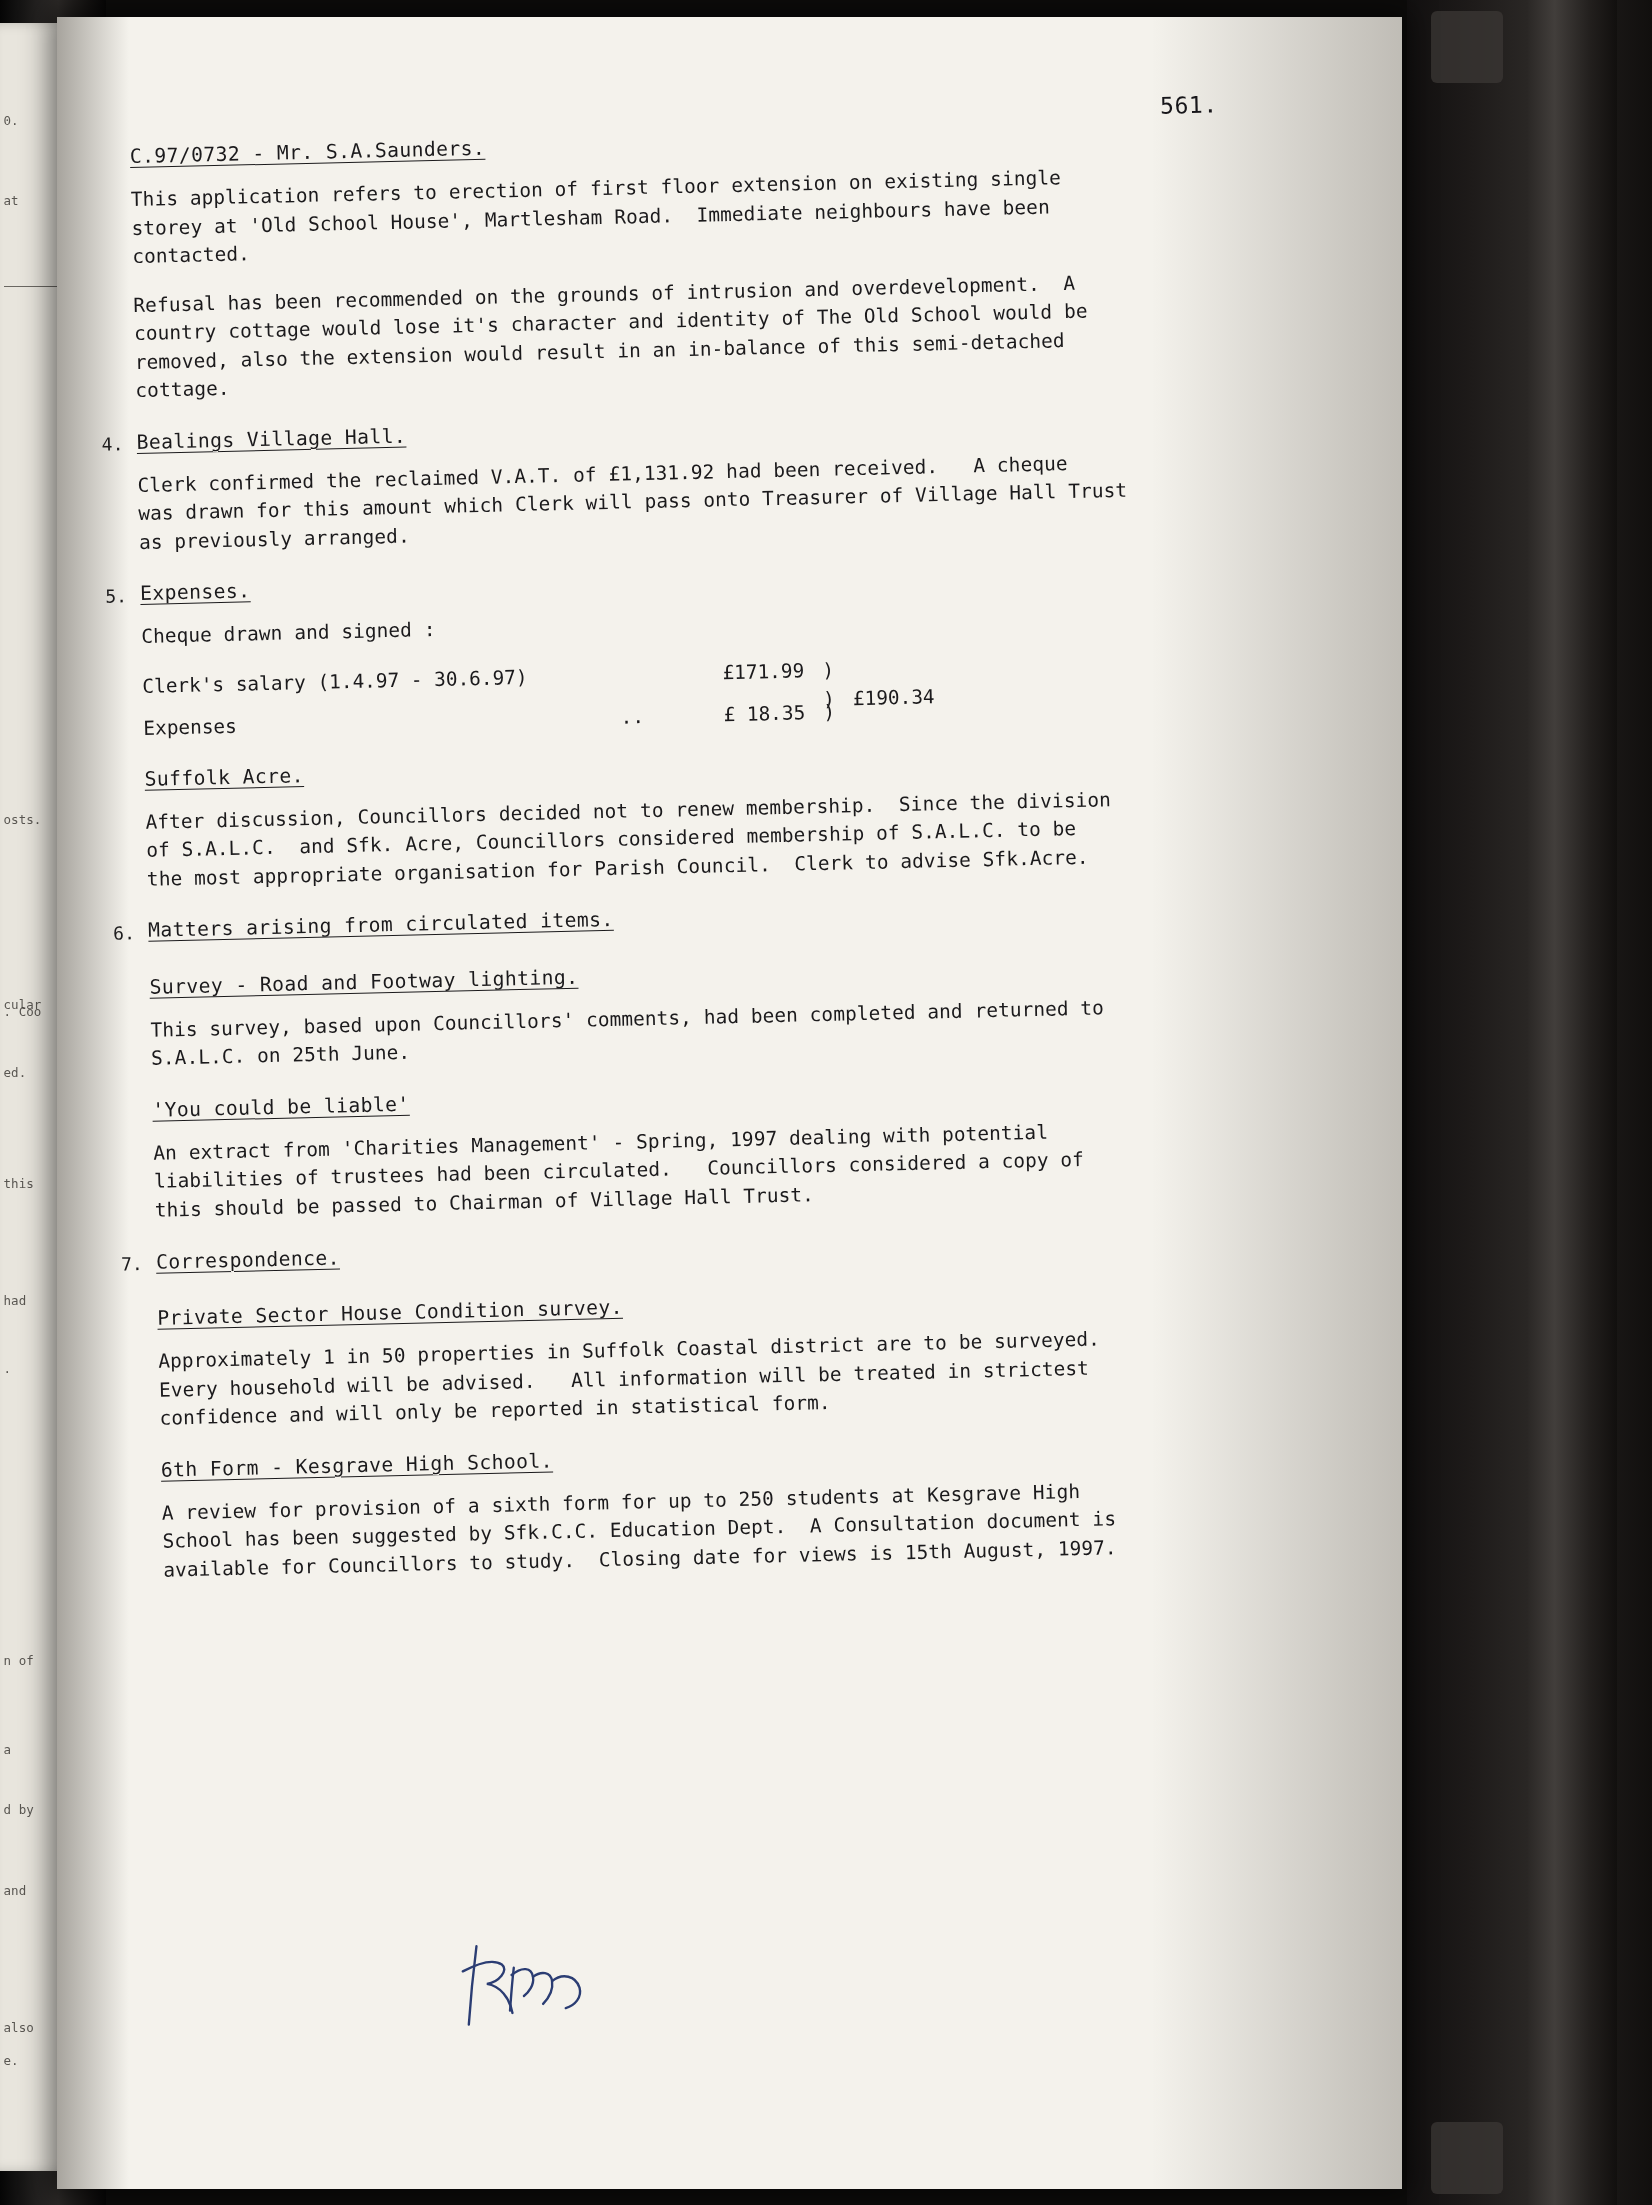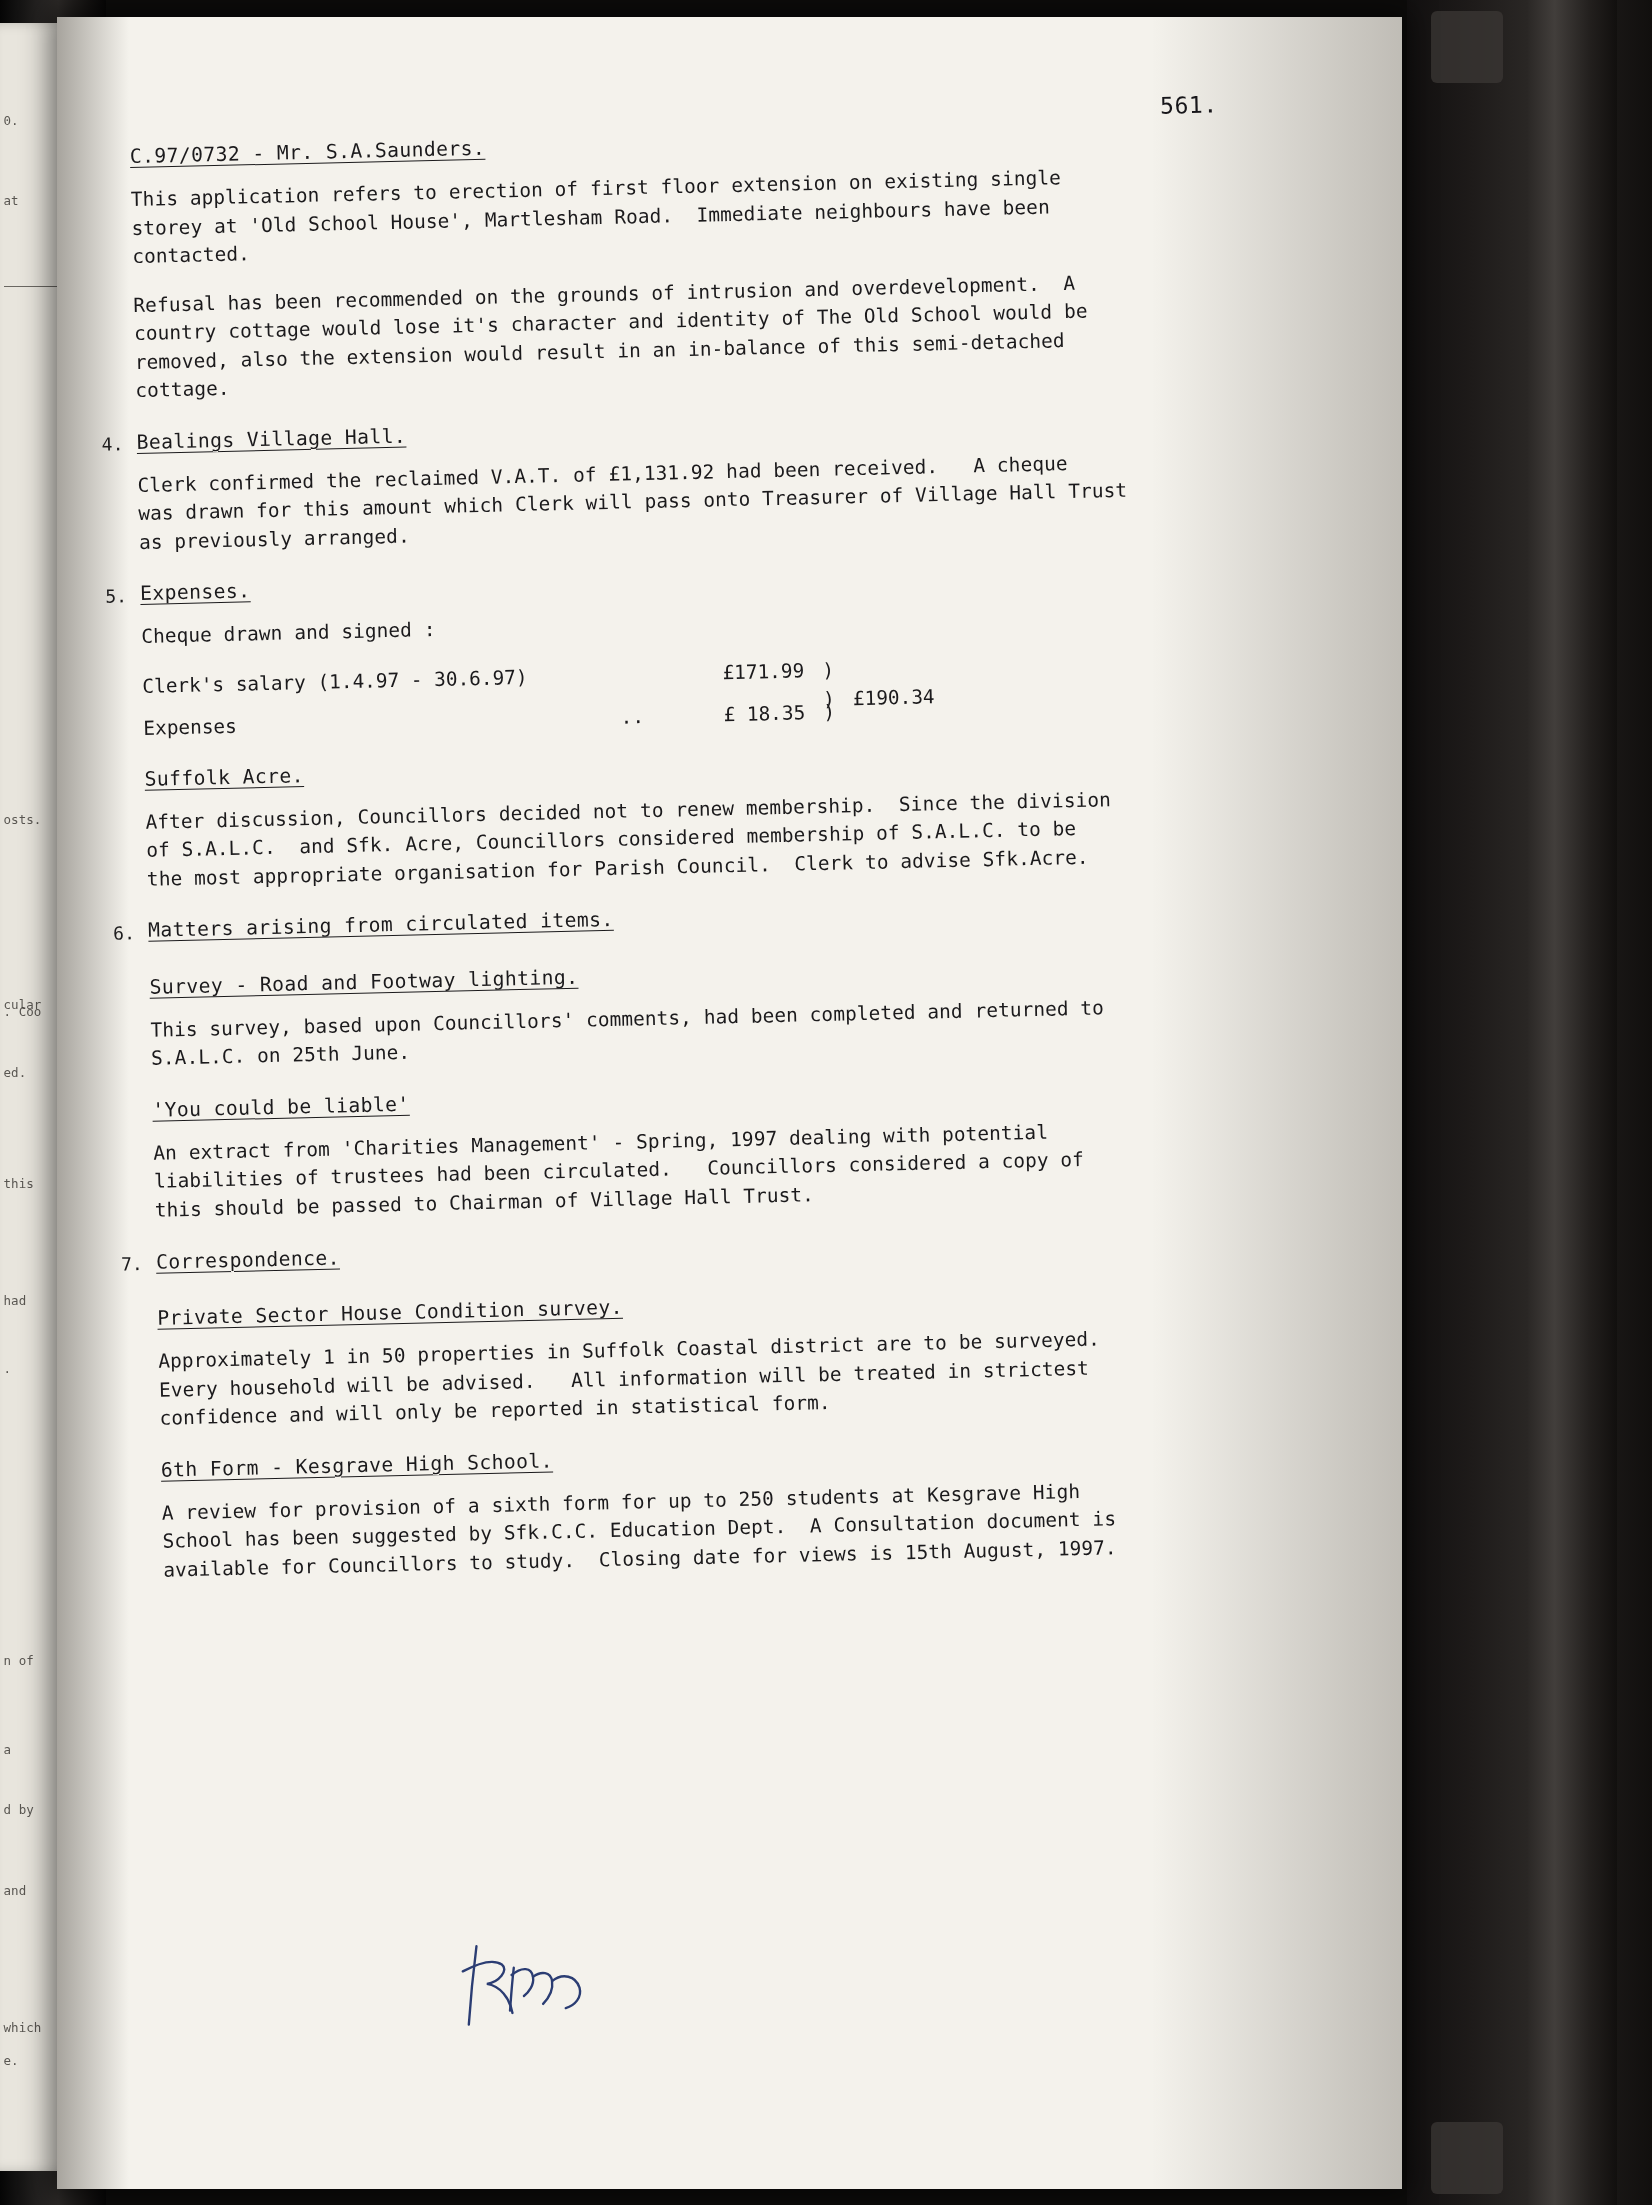--- a/index.html
+++ b/index.html
@@ -229,21 +229,21 @@
   <div class="ghost" style="top:973px">cular</div>
   <div class="ghost" style="top:980px">. Coo</div>
   <div class="ghost" style="top:1041px">ed.</div>
   <div class="ghost" style="top:1152px">this</div>
   <div class="ghost" style="top:1269px">had</div>
   <div class="ghost" style="top:1337px">.</div>
   <div class="ghost" style="top:1629px">n of</div>
   <div class="ghost" style="top:1718px">a</div>
   <div class="ghost" style="top:1778px">d by</div>
   <div class="ghost" style="top:1859px">and</div>
-  <div class="ghost" style="top:1996px">which</div>
+  <div class="ghost" style="top:1996px">also</div>
   <div class="ghost" style="top:2029px">e.</div>
 </div>
 
 <div class="page">
   <div class="content">
 
     <div class="page-number">561.</div>
 
     <div class="body-col">
 

